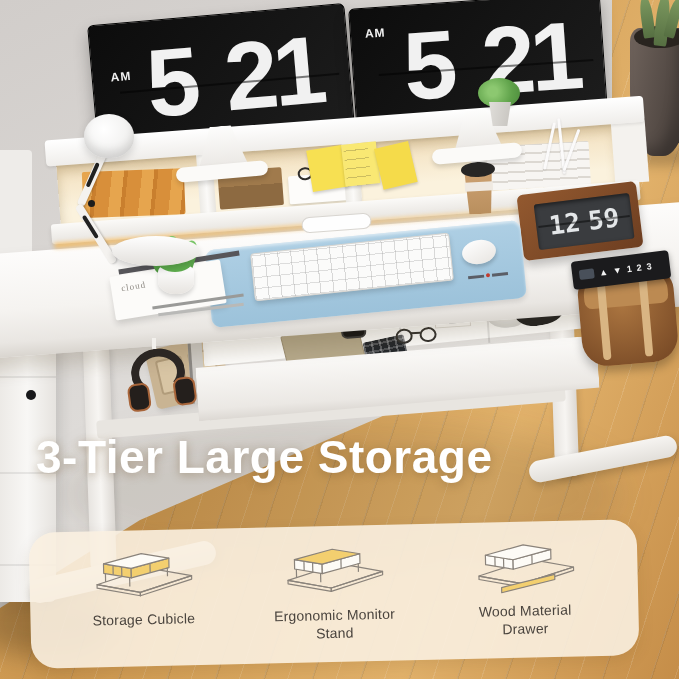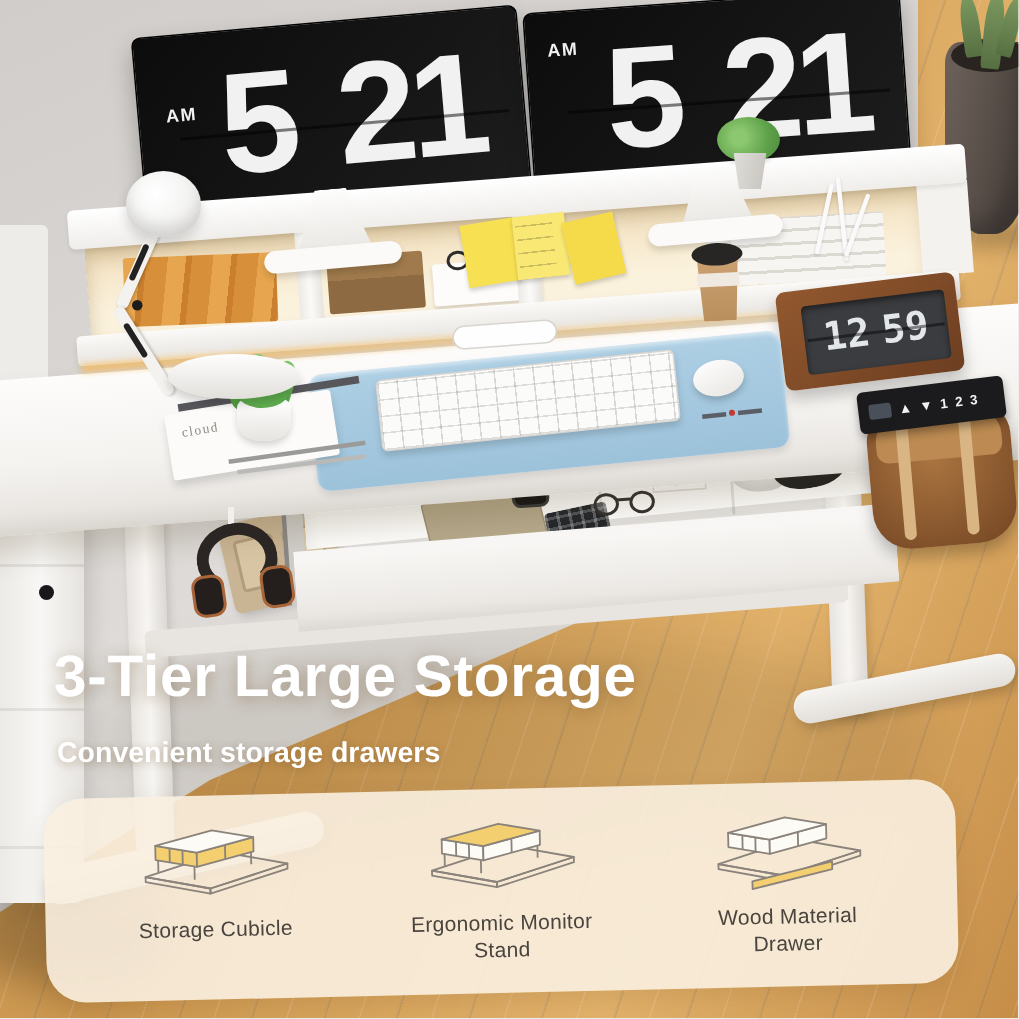--- a/index.html
+++ b/index.html
@@ -185,21 +185,21 @@
   .controller i{position:static;display:block;width:15px;height:10px;background:#49505a;border-radius:2px;}
   .controller span{position:static;color:#f2f2f2;font-size:9px;font-weight:700;line-height:1;}
 
   .hook{left:152px;top:338px;width:12px;height:18px;border-left:4px solid #f2f0ec;border-bottom:4px solid #f2f0ec;border-radius:0 0 0 8px;}
   .hp{left:128px;top:348px;width:70px;height:62px;transform:rotate(-8deg);}
   .hp-band{left:4px;top:0;width:54px;height:48px;border:8px solid #2b2623;border-bottom-color:transparent;border-radius:50%;}
   .hp-cup{top:32px;width:22px;height:28px;background:#241f1c;border:2px solid #a8653a;border-radius:8px;}
   .hp-cup.c1{left:-2px;} .hp-cup.c2{left:44px;}
 
   
-  .ov-title{left:36px;top:430px;font-size:39px;font-weight:700;color:#ffffff;letter-spacing:.5px;
+  .ov-title{left:36px;top:430px;font-size:46px;font-weight:700;color:#ffffff;letter-spacing:.5px;
             text-shadow:0 2px 10px rgba(110,80,40,.40);white-space:nowrap;}
   .ov-sub{left:38px;top:492px;font-size:19px;font-weight:700;color:#ffffff;text-shadow:0 1px 6px rgba(110,80,40,.40);}
 
   
   .panel{left:30px;top:526px;width:608px;height:136px;border-radius:26px;transform:rotate(-1.3deg);
          background:rgba(249,240,224,.90);box-shadow:0 6px 16px rgba(90,60,20,.12);
          display:flex;align-items:stretch;justify-content:space-around;padding:12px 18px 8px;}
   .feature{position:static;display:flex;flex-direction:column;align-items:center;gap:6px;width:33%;}
   .feature svg{position:static;display:block;height:62px;}
   .f-label{position:static;font-size:14px;color:#4a443e;text-align:center;line-height:1.3;letter-spacing:.2px;}
@@ -374,21 +374,20 @@
   </div>
 
   <div class="hook"></div>
   <div class="hp">
     <div class="hp-band"></div>
     <div class="hp-cup c1"></div>
     <div class="hp-cup c2"></div>
   </div>
 
   <div class="ov-title">3-Tier Large Storage</div>
-  <div class="ov-sub">Convenient storage drawers</div>
 
   <div class="panel">
     <div class="feature">
       <svg viewBox="0 0 130 72" fill="none" stroke="#8a837b" stroke-width="1.4" stroke-linejoin="round">
         <polygon points="12,48 72,30 122,40 62,58"></polygon>
         <polygon points="12,48 12,52 62,62 62,58"></polygon>
         <polygon points="62,58 62,62 122,44 122,40"></polygon>
         <polygon points="20,24 52,30 52,41 20,35" fill="#F3CF6F"></polygon>
         <polygon points="52,30 96,19 96,30 52,41" fill="#F3CF6F"></polygon>
         <polygon points="20,24 64,13 96,19 52,30" fill="#fdfbf6"></polygon>

